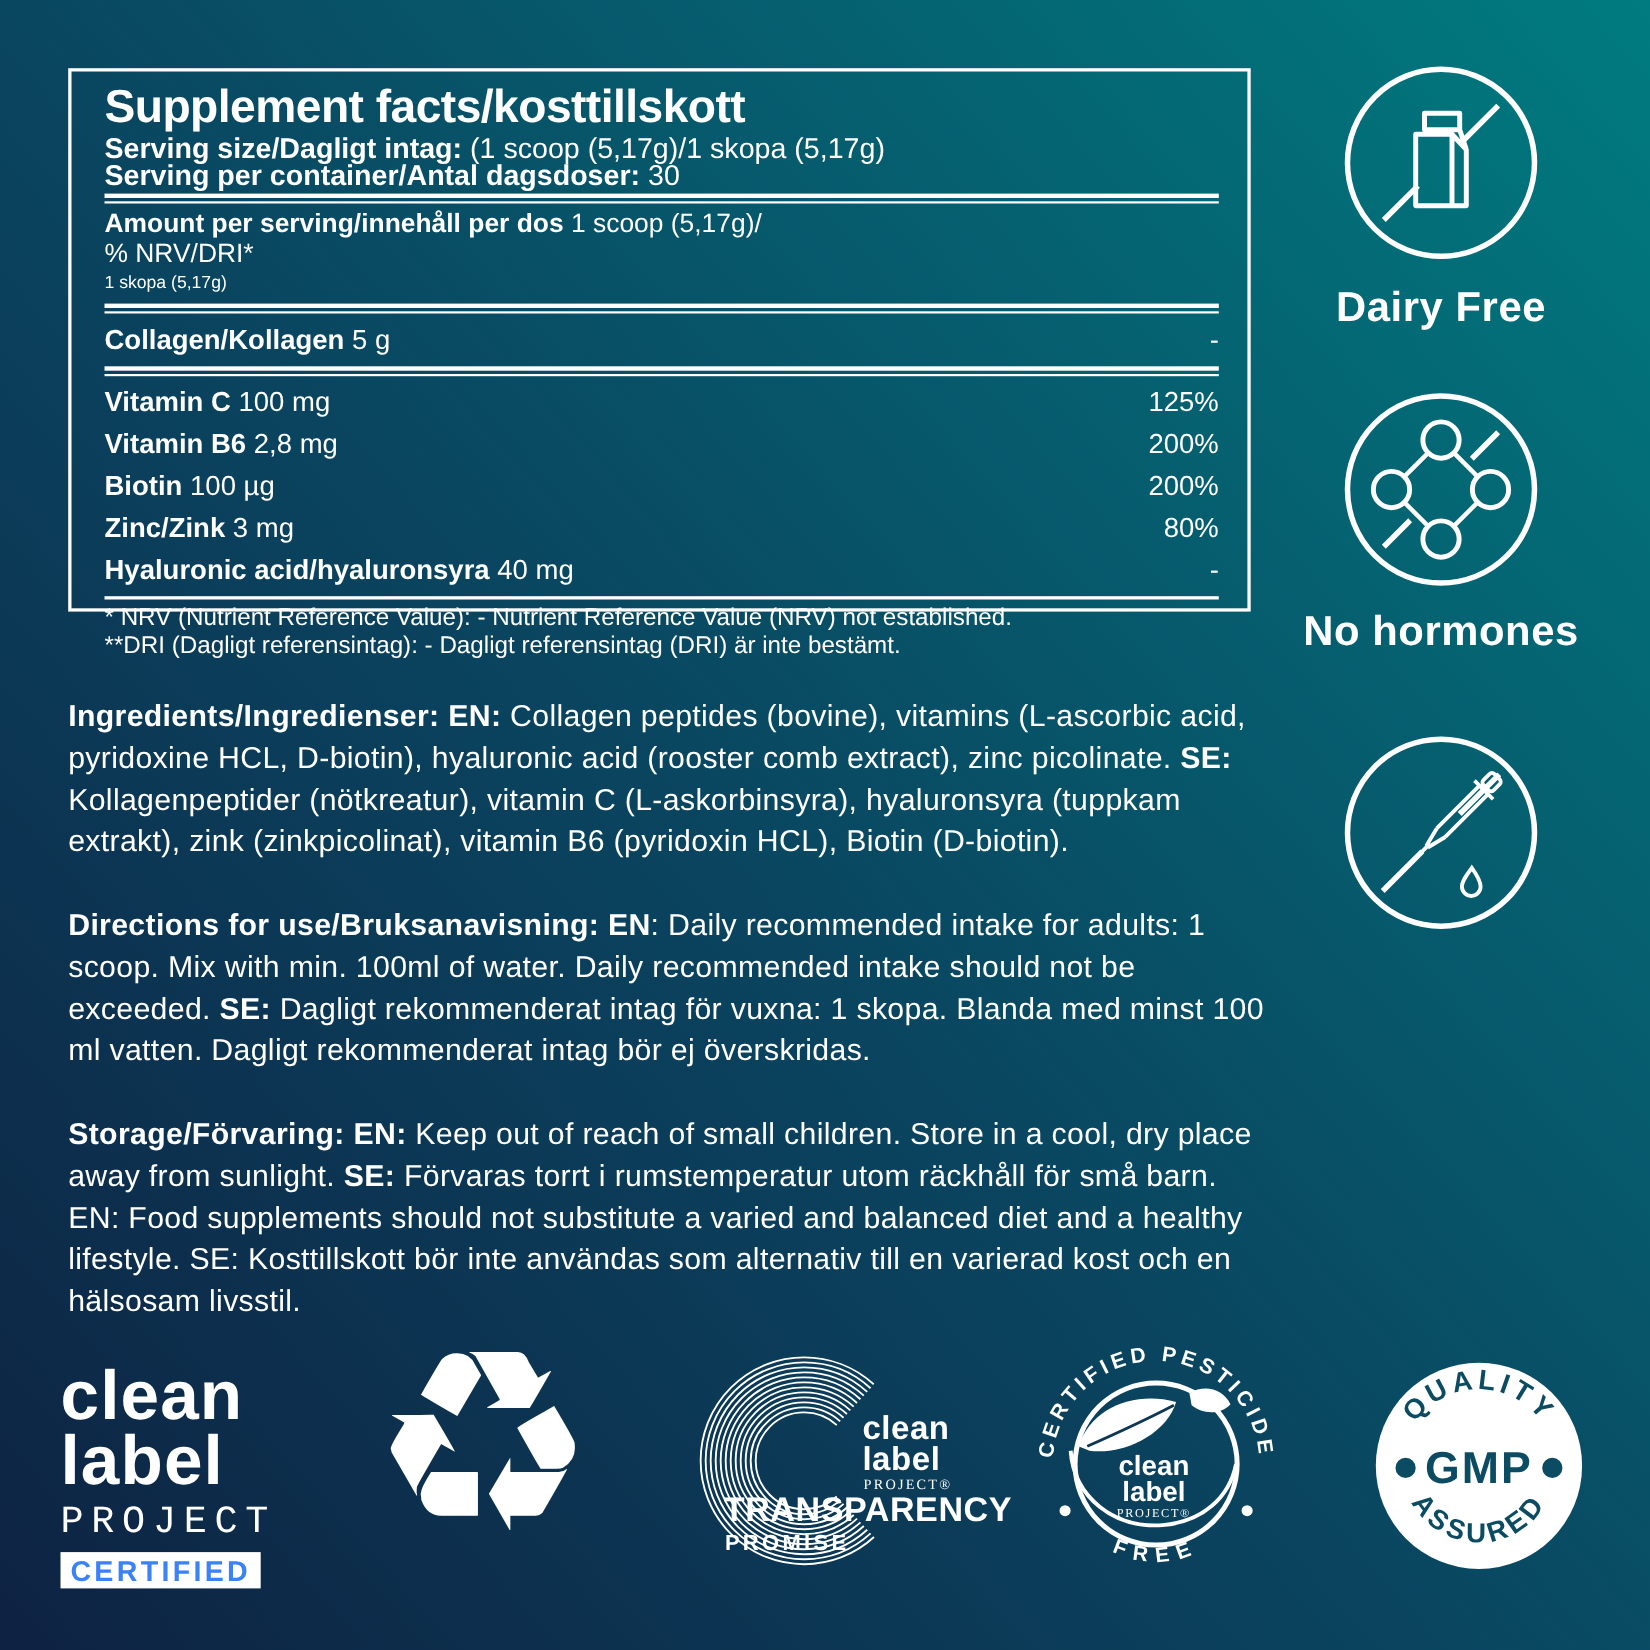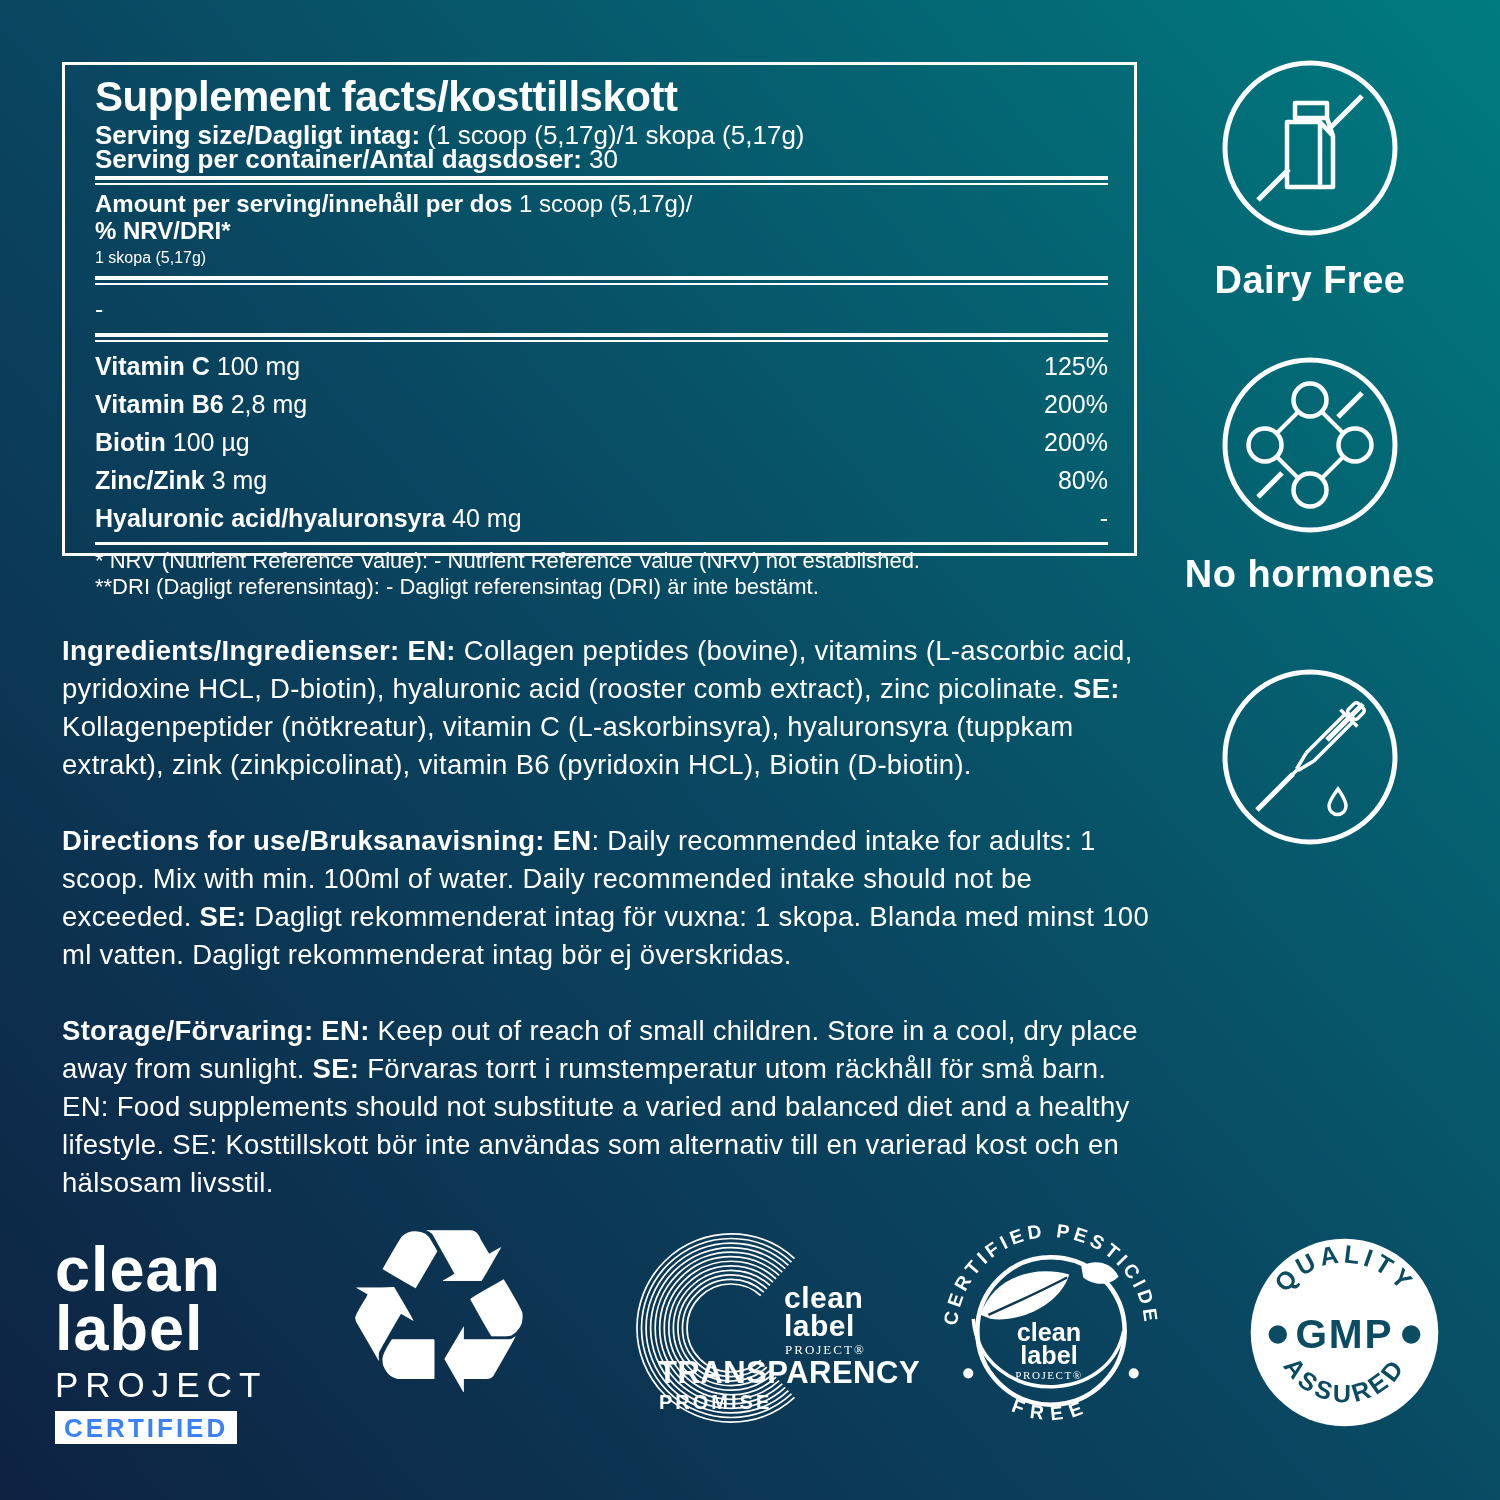--- a/index.html
+++ b/index.html
@@ -12,38 +12,38 @@
   .facts{position:absolute;left:62px;top:62px;width:1075px;height:494px;
          border:3px solid #fff;box-sizing:border-box;padding:8px 26px 16px 30px;}
   .facts h1{margin:2px 0 4px;font-size:42px;line-height:1.05;font-weight:800;letter-spacing:-0.5px;}
   .serv{font-size:26px;line-height:24px;font-weight:500;}
   .serv b{font-weight:800;}
   .rule-double{height:3px;border-top:4px solid #fff;border-bottom:2px solid #fff;margin:5px 0;}
   .rule-single{border-top:3px solid #fff;margin:5px 0 3px;}
   .amount-row{display:flex;justify-content:space-between;font-size:24px;line-height:27px;flex-direction:column;}
   .amount-row b,.nrow b{font-weight:800;}
   .amount2{font-size:16px;line-height:27px;}
-  .nrv{font-weight:700;}
+  .nrv{font-weight:400;}
   .nrow{display:flex;justify-content:space-between;font-size:25px;line-height:38px;}
   .fn{font-size:22px;line-height:26px;font-weight:500;}
 
   
   .claim-svg{position:absolute;}
   .claim-label{position:absolute;width:400px;text-align:center;
                font-size:38px;font-weight:700;letter-spacing:.5px;line-height:44px;}
 
   
   .paras{position:absolute;left:62px;top:632px;width:1092px;}
   .paras p{margin:0 0 38px;font-size:27.5px;line-height:38px;letter-spacing:.3px;font-weight:400;}
   .paras .b{font-weight:700;}
 
   
   .cl-block{position:absolute;left:55px;top:1240px;width:260px;line-height:1;}
   .cl-w1,.cl-w2{font-size:63px;font-weight:800;letter-spacing:1px;line-height:.93;}
-  .cl-w3{font-family:Liberation Sans, sans-serif;font-size:35px;letter-spacing:7px;margin-top:10px;}
+  .cl-w3{font-family:Liberation Mono, monospace;font-size:35px;letter-spacing:7px;margin-top:10px;}
   .cl-badge{display:inline-block;margin-top:9px;background:#fff;color:#3b82f6;
             font-size:26px;font-weight:800;letter-spacing:3px;padding:4px 9px 3px;}
   .recycle{position:absolute;left:336px;top:1198px;font-size:230px;line-height:230px;
            color:#fff;font-family:"DejaVu Sans",sans-serif;}
   .footer-svg{position:absolute;}
 </style>
 </head>
 <body>
 
 <div class="canvas">
@@ -58,20 +58,21 @@
     </div>
     <div class="rule-double"></div>
     <div class="amount-row">
       <span><b>Amount per serving/innehåll per dos</b><span> 1 scoop (5,17g)/</span></span>
       <span class="nrv">% NRV/DRI*</span>
     </div>
     <div class="amount2">1 skopa (5,17g)</div>
     <div class="rule-double"></div>
     <div id="nutrient-rows">
         <div class="nrow">
+          <span><b>Collagen/Kollagen</b><span> 5 g</span></span>
           <span>-</span>
         </div>
         <div class="rule-double"></div>
         <div class="nrow">
           <span><b>Vitamin C</b><span> 100 mg</span></span>
           <span>125%</span>
         </div>
         <div class="nrow">
           <span><b>Vitamin B6</b><span> 2,8 mg</span></span>
           <span>200%</span>

